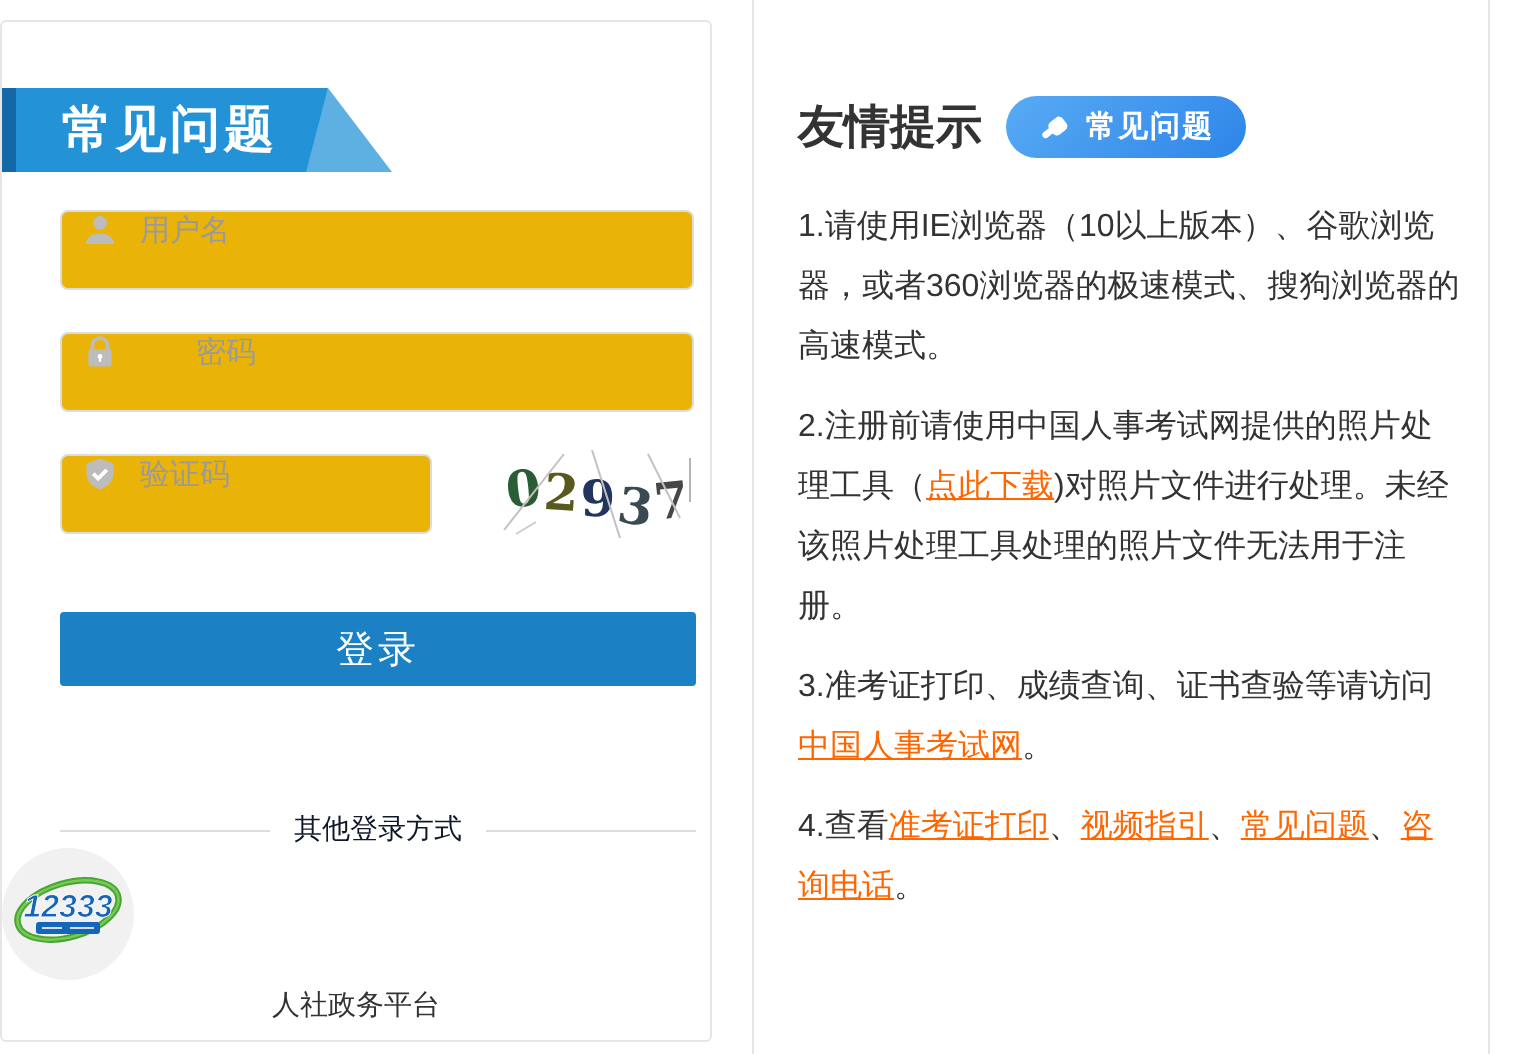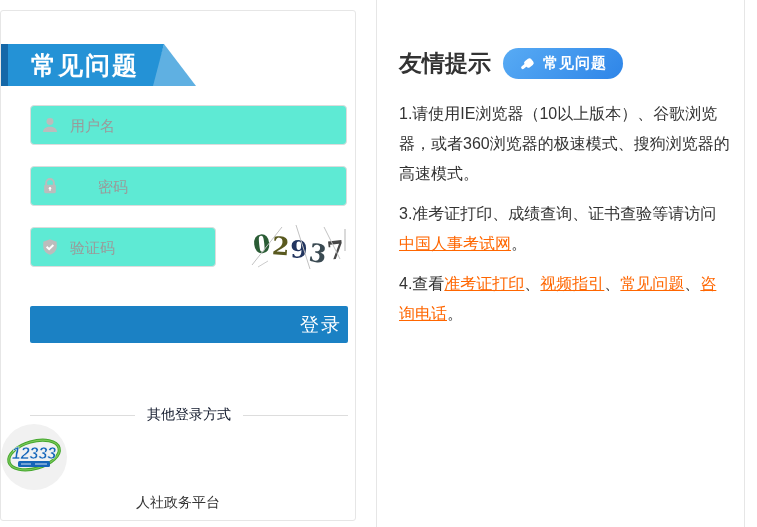--- a/index.html
+++ b/index.html
@@ -7,40 +7,40 @@
   .stage{position:relative;width:757px;height:527px;background:#fff;overflow:hidden;}
 
   
   .login-card{position:absolute;left:0;top:10px;width:356px;height:511px;
     border:1px solid var(--card-border,#e6e6e6);border-radius:3px;background:#fff;box-sizing:border-box;}
   .ribbon{position:absolute;left:0;top:33px;width:200px;height:42px;}
   .ribbon-title{position:absolute;left:30px;top:33px;height:42px;line-height:42px;
     color:#fff;font-size:25px;font-weight:bold;letter-spacing:2px;}
 
   .field{position:absolute;left:29px;height:40px;box-sizing:border-box;
-    border:1px solid var(--input-border,#dcdcdc);border-radius:4px;background:#5eead4;
-    display:flex;align-items:center;padding:0 10px;}
+    border:1px solid var(--input-border,#dcdcdc);border-radius:4px;background:#eab308;
+    display:flex;align-items:flex-start;padding:0 10px;}
   .field input{border:none;outline:none;flex:1;font-size:15px;color:#333;background:transparent;
     font-family:"Liberation Sans","DejaVu Sans",sans-serif;}
   .field input::placeholder{color:#9a9a9a;opacity:1;}
   .f-user{top:94px;width:317px;}
   .f-pass{top:155px;width:317px;gap:28px;}
   .f-captcha{top:216px;width:186px;}
   .field .ic{width:18px;height:18px;margin-right:9px;color:#bcbcbc;flex:none;}
 
   .captcha-box{position:absolute;left:243px;top:214px;width:110px;height:44px;background:#fff;cursor:pointer;}
   .captcha-digits{position:absolute;left:0;top:0;width:100%;height:100%;
     font-family:"DejaVu Serif","Liberation Serif",serif;font-weight:bold;font-size:25px;
     display:flex;align-items:center;justify-content:center;gap:1px;}
   .captcha-digits span{display:inline-block;}
   .captcha-noise{position:absolute;left:0;top:0;}
 
   .login-btn{position:absolute;left:29px;top:295px;width:318px;height:37px;
     background:var(--button-blue,#1b81c4);color:#fff;border:none;border-radius:2px;
-    font-size:19px;letter-spacing:2px;cursor:pointer;font-family:inherit;text-align:right;}
+    font-size:19px;letter-spacing:2px;cursor:pointer;font-family:inherit;}
   .links-row{position:absolute;left:29px;top:351px;width:318px;display:flex;justify-content:space-between;}
   .blue-link{color:var(--link-blue,#2a94d6);font-size:15px;text-decoration:none;}
 
   .other-row{position:absolute;left:29px;top:395px;width:318px;display:flex;align-items:center;}
   .other-row .hr{flex:1;height:1px;background:#ddd;}
   .other-label{color:#0f172a;font-size:14px;margin:0 12px;white-space:nowrap;}
 
   .provider{position:absolute;left:0;top:413px;width:100%;text-align:left;cursor:pointer;}
   .provider-caption{position:absolute;left:0;top:483px;width:100%;text-align:center;
     font-size:14px;color:#333;}
@@ -147,18 +147,19 @@
           <g transform="rotate(-38 12 12)">
             <rect x="1" y="10" width="13" height="4.6" rx="2.3"></rect>
             <rect x="8" y="7.2" width="12" height="11" rx="3.4"></rect>
           </g>
         </svg>
         <span>常见问题</span>
       </button>
     </div>
     <div>
         <p class="tip"><span>1.请使用IE浏览器（10以上版本）、谷歌浏览器，或者360浏览器的极速模式、搜狗浏览器的高速模式。</span></p>
+        <p class="tip"><span>2.注册前请使用中国人事考试网提供的照片处理工具（</span><a href="#" class="tip-link">点此下载</a><span>)对照片文件进行处理。未经该照片处理工具处理的照片文件无法用于注册。</span></p>
         <p class="tip"><span>3.准考证打印、成绩查询、证书查验等请访问</span><a href="#" class="tip-link">中国人事考试网</a><span>。</span></p>
         <p class="tip"><span>4.查看</span><a href="#" class="tip-link">准考证打印</a><span>、</span><a href="#" class="tip-link">视频指引</a><span>、</span><a href="#" class="tip-link">常见问题</a><span>、</span><a href="#" class="tip-link">咨询电话</a><span>。</span></p>
       </div>
   </div>
 
 </div>
 
 </body></html>

